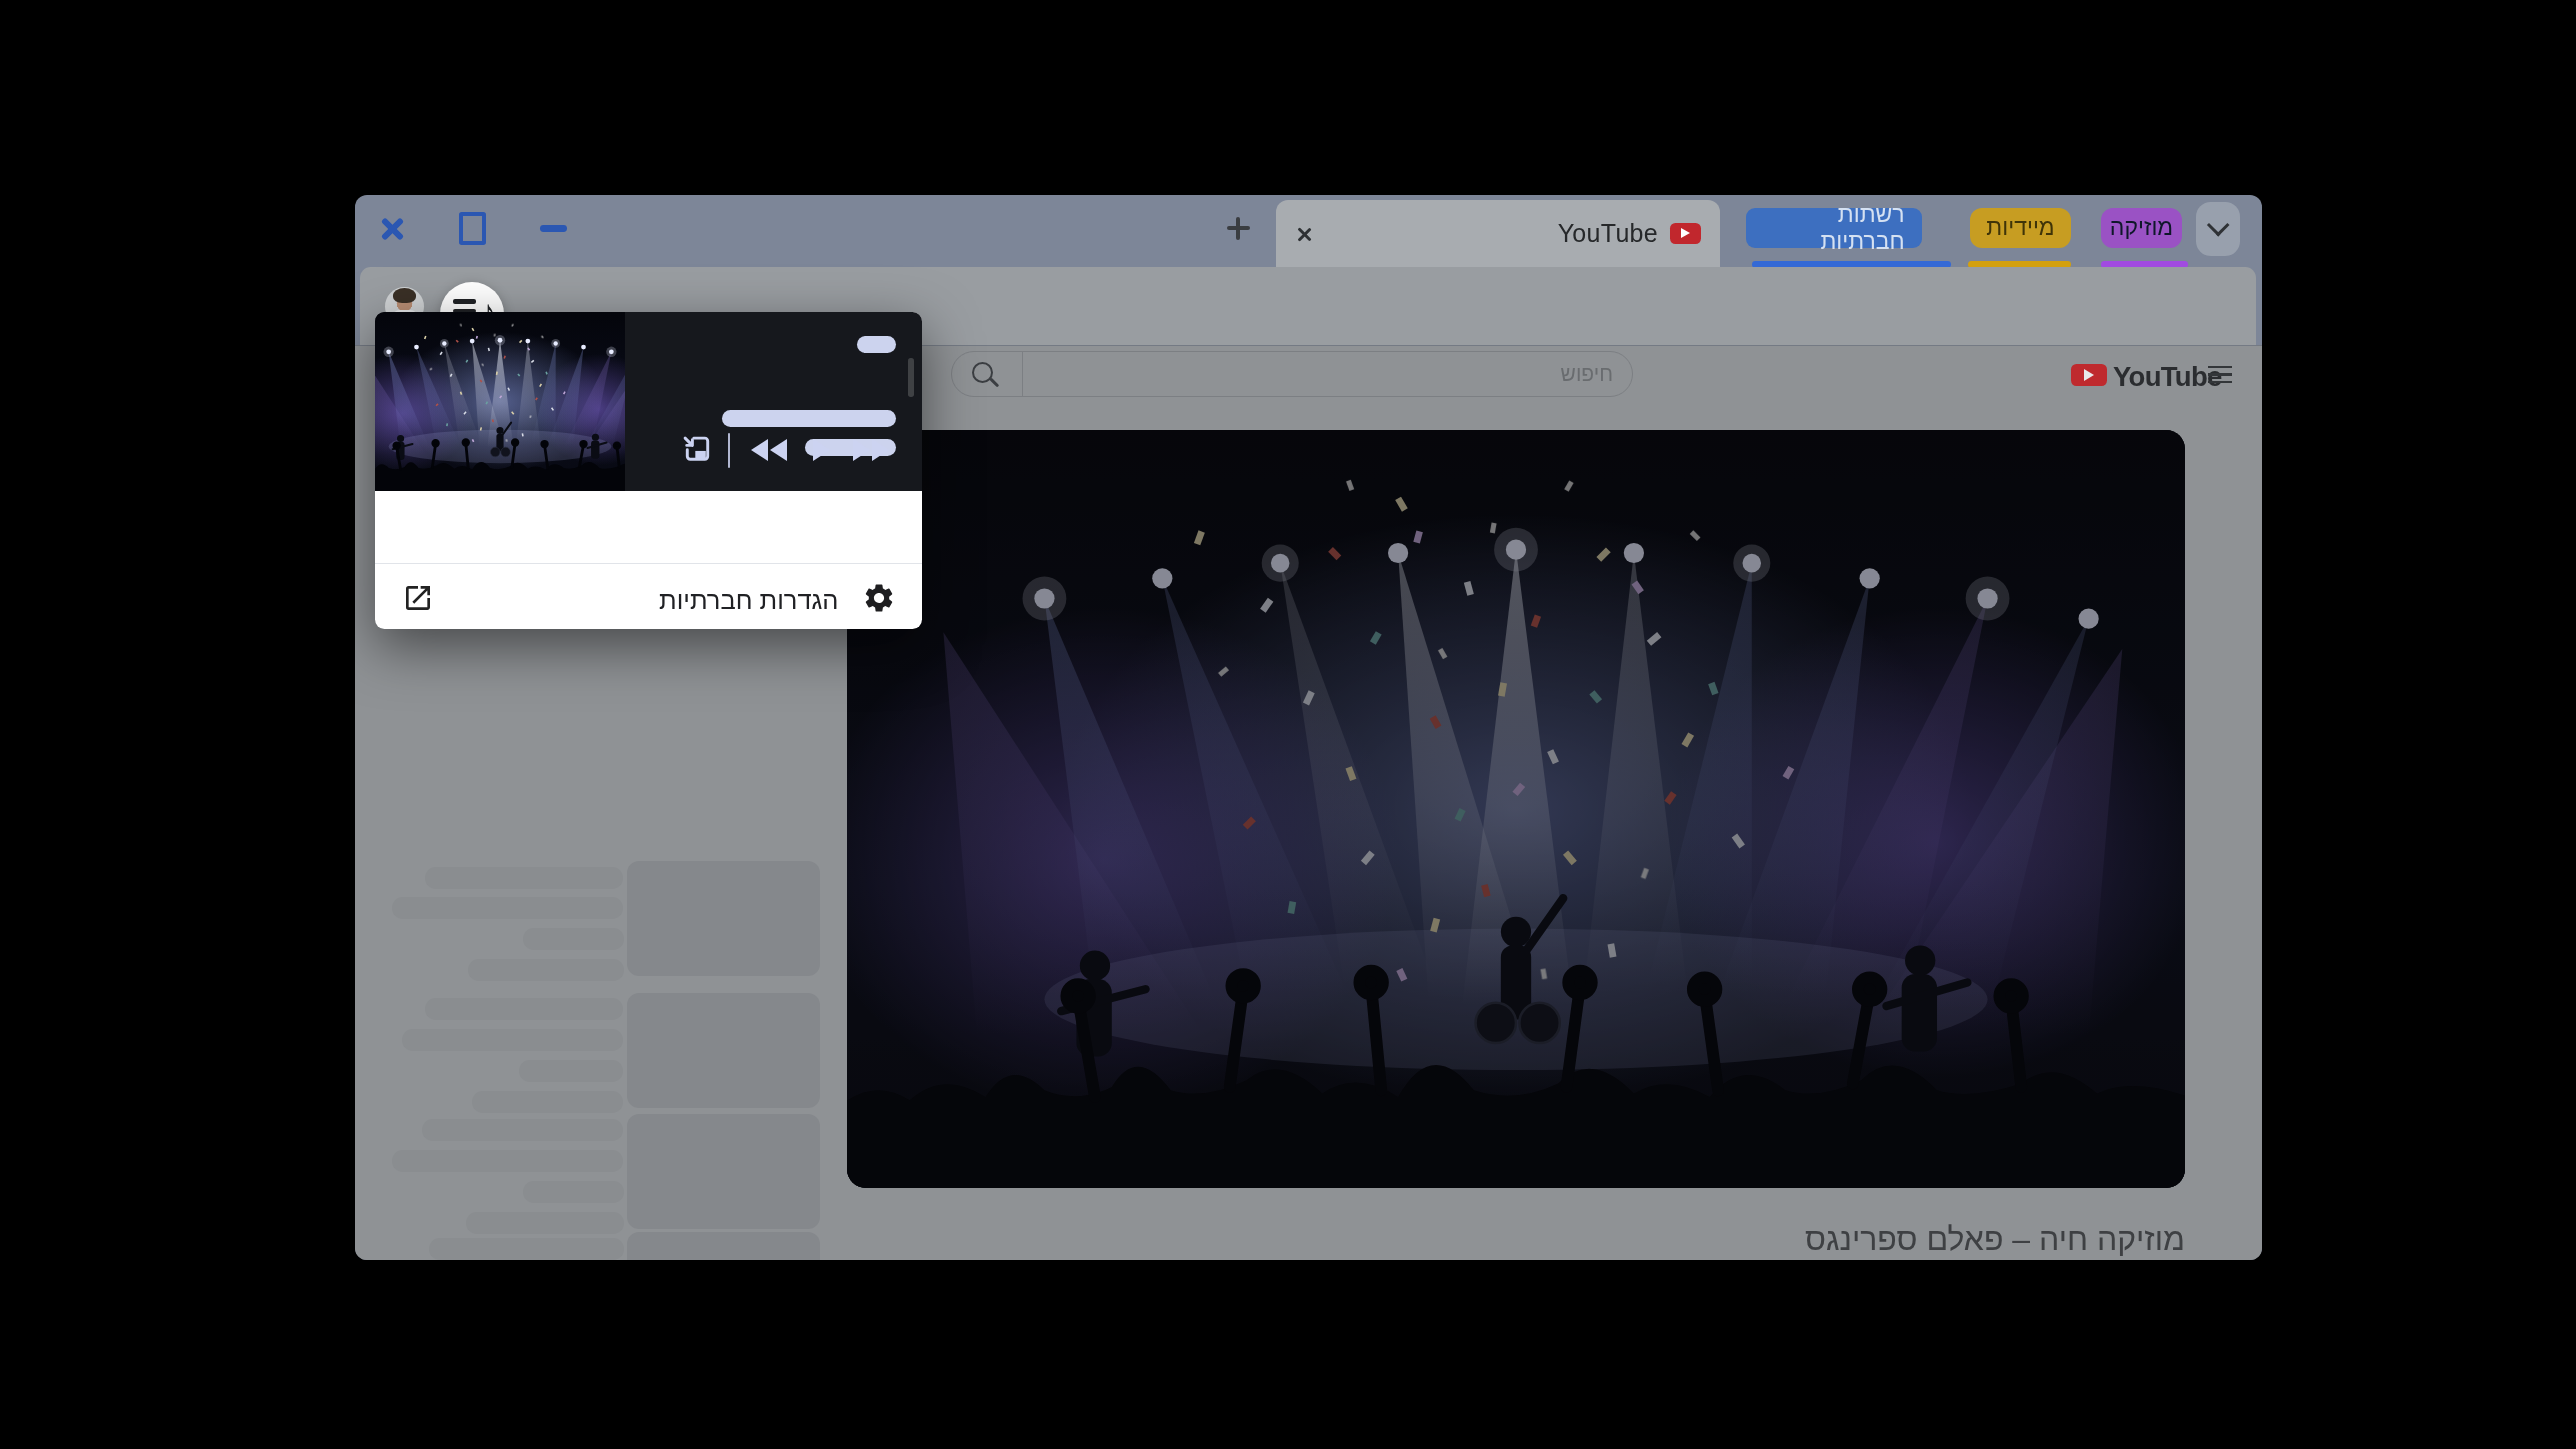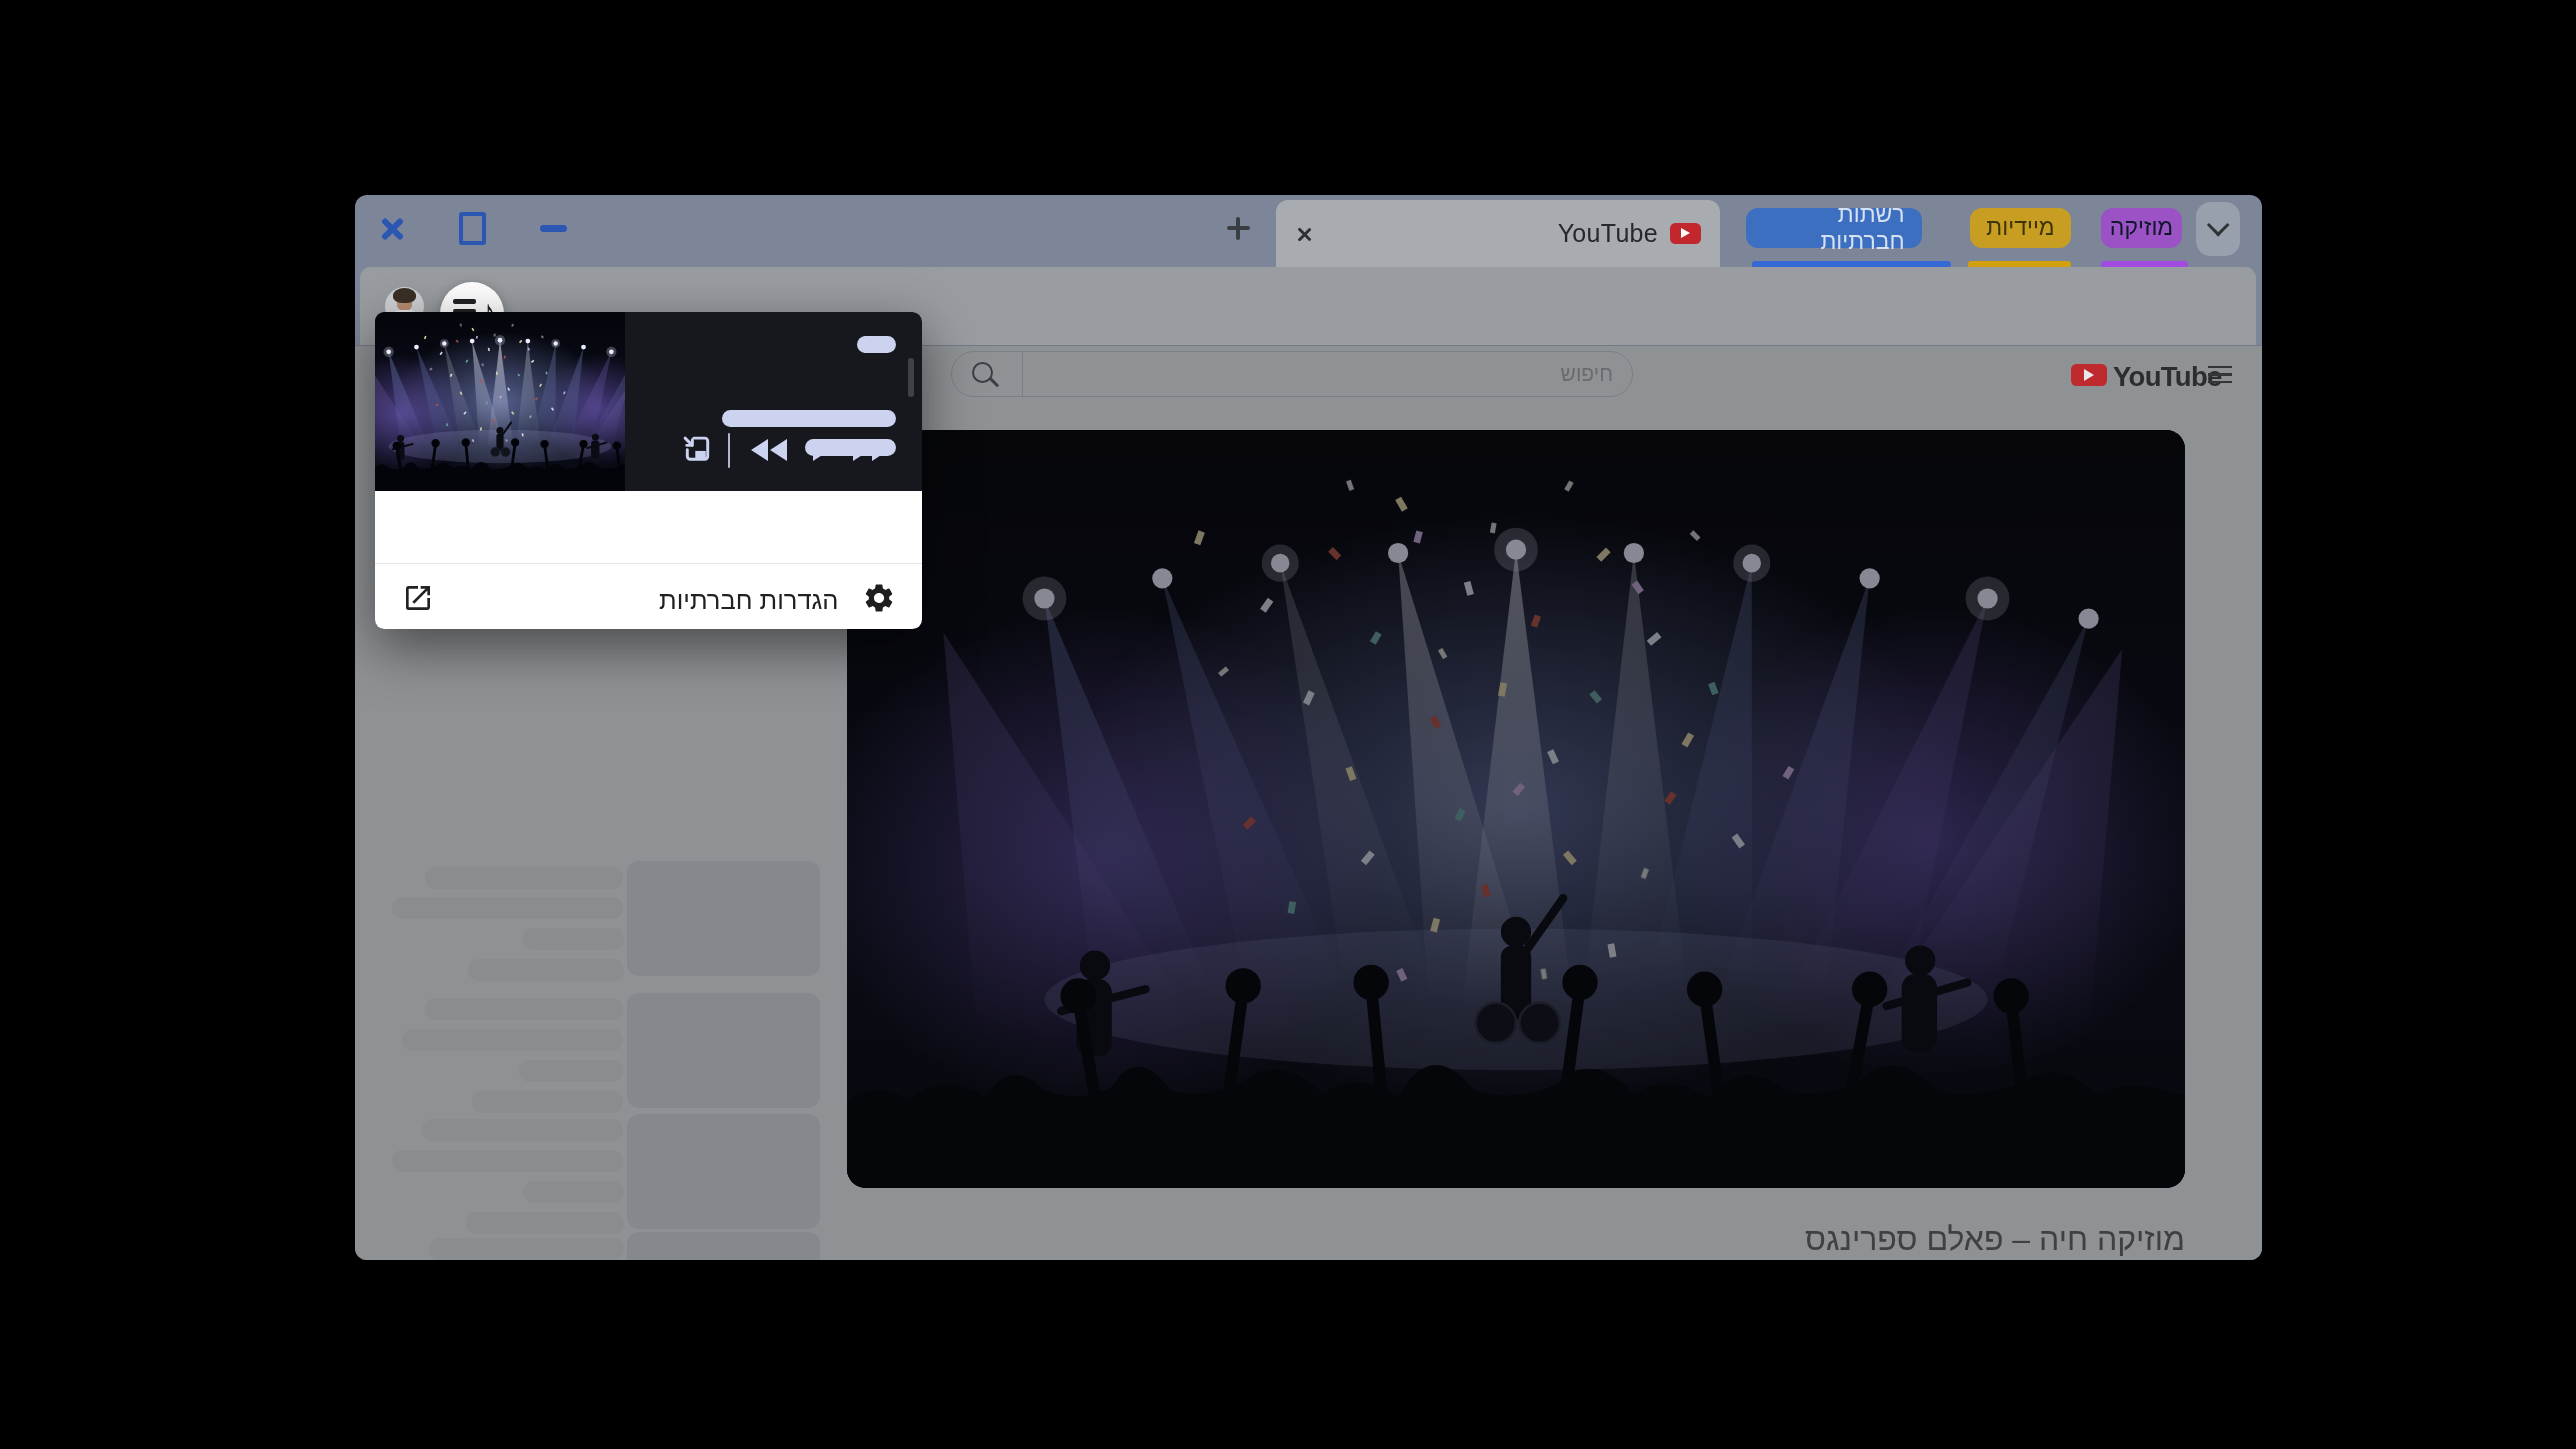--- a/index.html
+++ b/index.html
@@ -323,21 +323,21 @@
 
       <div class="tab">
         <span class="tabclose">
             <i></i>
             <i></i>
           </span>
         <span class="tabtitle">YouTube</span>
         <span class="yt-play"></span>
       </div>
 
-      <div class="chip" style="left: 1391px; width: 176px; background: rgb(61, 111, 192); color: rgb(213, 225, 242);">
+      <div class="chip" style="left: 1391px; width: 176px; background: rgb(61, 111, 192); color: rgb(213, 225, 242); border-radius: 9px;">
           <span>רשתות חברתיות</span>
         </div>
       <div class="chip" style="left: 1615px; width: 101px; background: rgb(199, 157, 34); color: rgb(63, 52, 8);">
           <span>מיידיות</span>
         </div>
       <div class="chip" style="left: 1746px; width: 81px; background: rgb(154, 82, 196); color: #0f172a;">
           <span>מוזיקה</span>
         </div>
       <div class="groupbar" style="left: 1397px; width: 199px; background: rgb(52, 105, 214);"></div>
       <div class="groupbar" style="left: 1613px; width: 103px; background: rgb(211, 160, 15);"></div>

